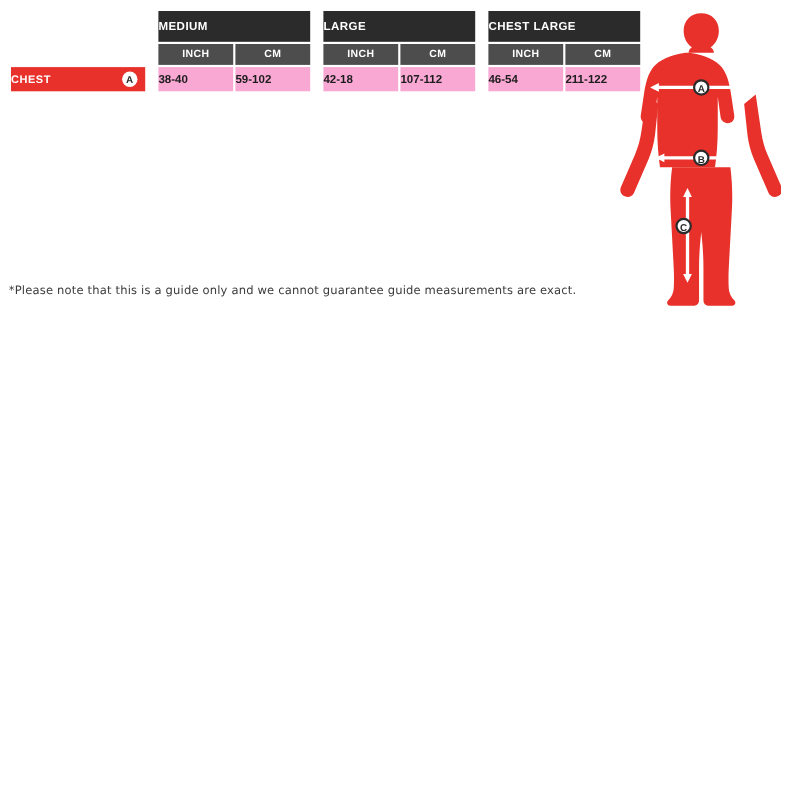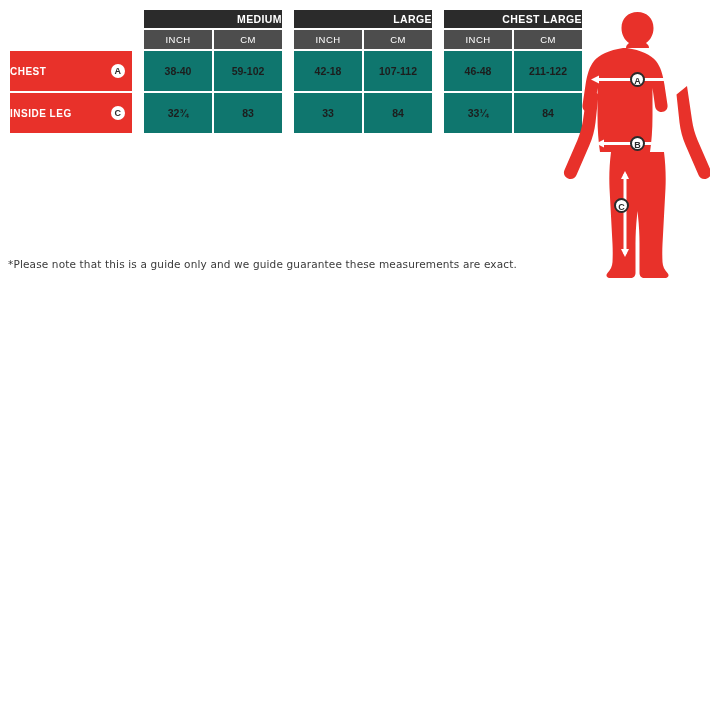--- a/index.html
+++ b/index.html
@@ -43,44 +43,44 @@
     height: 18px;
     background: transparent;
   }
 
   .group-head {
     background: #2b2b2b;
     color: #ffffff;
     font-size: 10.5px;
     font-weight: bold;
     letter-spacing: 0.4px;
-    text-align: right;
-    height: 18px;
+    text-align: left;
+    height: 28px;
     vertical-align: middle;
   }
 
   .unit-head {
     background: #4d4d4d;
     color: #ffffff;
     font-size: 9.5px;
-    font-weight: normal;
+    font-weight: bold;
     letter-spacing: 0.4px;
     text-align: center;
     height: 19px;
     width: 68px;
     vertical-align: middle;
   }
 
   .row-label {
     background: #e8312a;
     color: #ffffff;
     font-size: 10px;
     font-weight: bold;
     letter-spacing: 0.5px;
-    height: 40px;
+    height: 22px;
     width: 122px;
     position: relative;
     padding-left: 8px;
     vertical-align: middle;
     box-sizing: border-box;
   }
 
   .row-label .badge {
     position: absolute;
     right: 7px;
@@ -91,25 +91,24 @@
     border-radius: 50%;
     background: #ffffff;
     color: #2b2b2b;
     font-size: 9px;
     font-weight: bold;
     line-height: 14px;
     text-align: center;
   }
 
   .val {
-    background: #0f766e;
+    background: #f9a8d4;
     color: #1d1d1d;
     font-size: 10.5px;
     font-weight: bold;
-    text-align: center;
     height: 22px;
     width: 68px;
     vertical-align: middle;
   }
 
   .gap-col {
     width: 8px;
     background: transparent;
   }
 
@@ -190,44 +189,29 @@
           <span>CHEST</span>
           <span class="badge">A</span>
         </td>
         <td class="gap-col"></td>
         <td class="val">38-40</td>
         <td class="val">59-102</td>
         <td class="gap-col"></td>
         <td class="val">42-18</td>
         <td class="val">107-112</td>
         <td class="gap-col"></td>
-        <td class="val">46-48</td>
+        <td class="val">46-54</td>
         <td class="val">211-122</td>
       </tr>
 
 
-      <tr>
-        <td class="row-label">
-          <span>INSIDE LEG</span>
-          <span class="badge">C</span>
-        </td>
-        <td class="gap-col"></td>
-        <td class="val">32¾</td>
-        <td class="val">83</td>
-        <td class="gap-col"></td>
-        <td class="val">33</td>
-        <td class="val">84</td>
-        <td class="gap-col"></td>
-        <td class="val">33¼</td>
-        <td class="val">84</td>
-      </tr>
     </tbody>
   </table>
 
-  <div class="note">*Please note that this is a guide only and we guide guarantee these measurements are exact.</div>
+  <div class="note">*Please note that this is a guide only and we cannot guarantee guide measurements are exact.</div>
 
   <div class="figure-wrap">
     <svg width="150" height="278" viewBox="0 0 150 278" xmlns="http://www.w3.org/2000/svg">
       <g fill="#e8312a">
 
         <path d="M77.5 6 c-9.5 0 -16 6.5 -16 16 c0 6.5 3 12 7.5 15 c-2 1.5 -3 3 -3 5 l23 0 c0 -2 -1 -3.5 -3 -5 c4.5 -3 7.5 -8.5 7.5 -15 c0 -9.5 -6.5 -16 -16 -16 z"></path>
 
         <path d="M63 42 c-14 2 -24 7 -29 13 c-4.5 5.5 -7 14 -8.5 24 l-3 20 c-0.5 4 2 7 6 7 c3.5 0 6 -2.5 6.5 -6 l2.5 -18 l0 28 c0 14 1 26 2.5 36 l50 0 c1.5 -10 2.5 -22 2.5 -36 l0 -28 l2.5 18 c0.5 3.5 3 6 6.5 6 c4 0 6.5 -3 6 -7 l-3 -20 c-1.5 -10 -4 -18.5 -8.5 -24 c-5 -6 -15 -11 -29 -13 z"></path>
 
         <path d="M28 80 l-5 34 c-1 7 -3 14 -5.5 20 l-13 30 c-1.5 3.5 0 7 3.5 8.5 c3.5 1.5 7 0 8.5 -3.5 l13 -30 c3 -7 5 -14.5 6 -22.5 l3 -28 z"></path>

